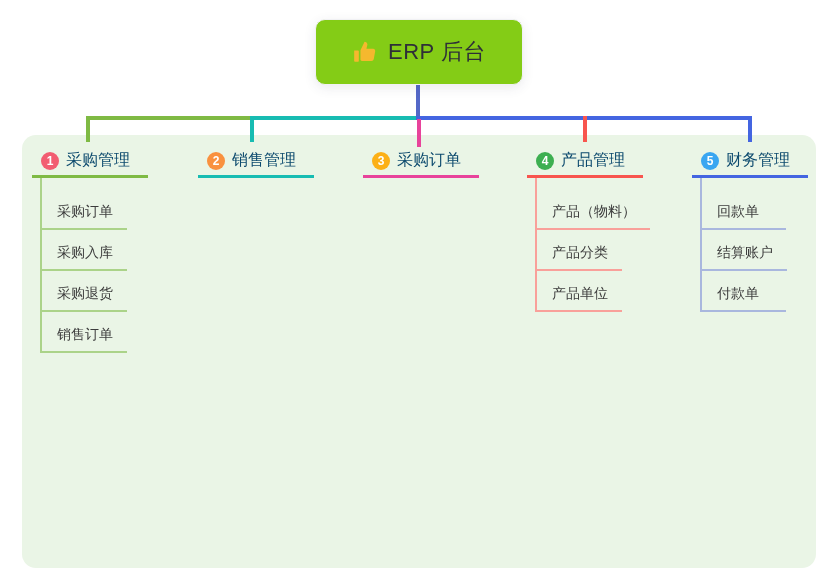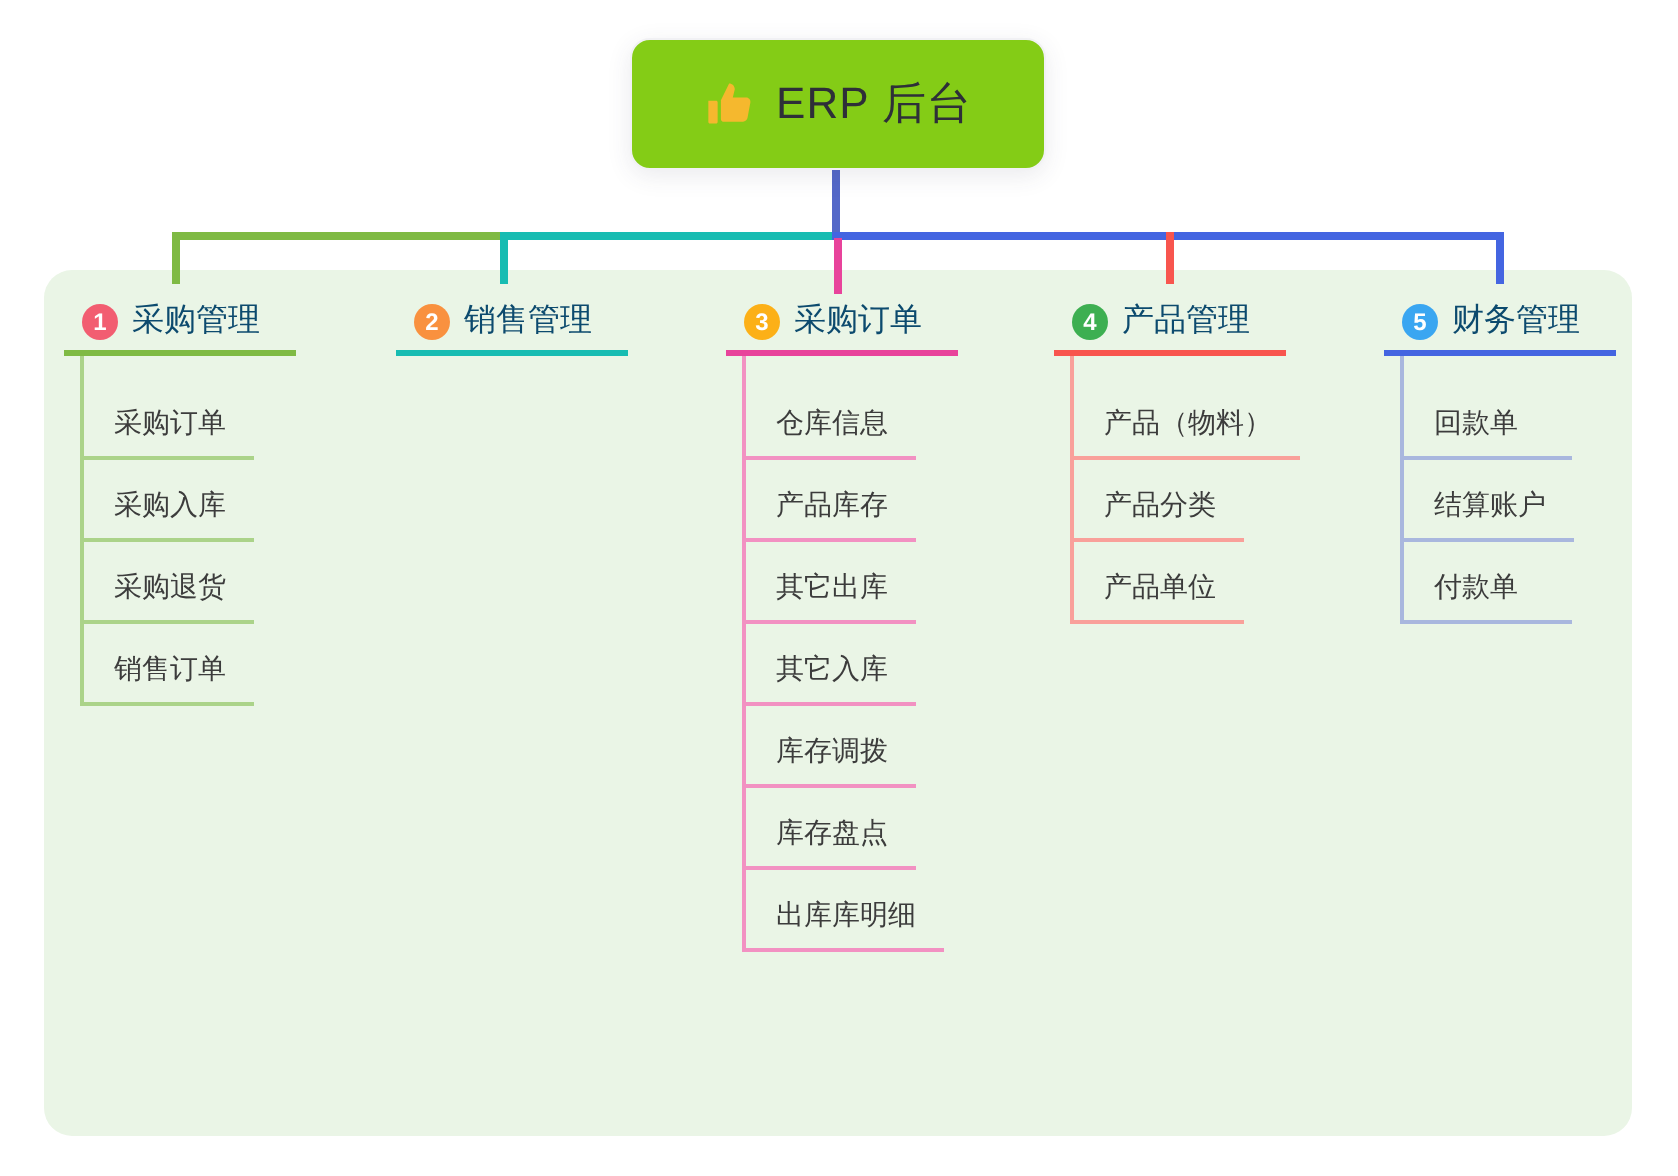--- a/index.html
+++ b/index.html
@@ -100,29 +100,20 @@
     <span class="badge">2</span>
     <span class="t-label">销售管理</span>
   </div>
 </div>
 
 <div class="branch b3" style="--c: #e8439b; --lc: #f291c2; --bc: #fcb017;">
   <div class="branch-title">
     <span class="badge">3</span>
     <span class="t-label">采购订单</span>
   </div>
-  <div class="children">
-    <div class="child">仓库信息</div>
-    <div class="child">产品库存</div>
-    <div class="child">其它出库</div>
-    <div class="child">其它入库</div>
-    <div class="child">库存调拨</div>
-    <div class="child">库存盘点</div>
-    <div class="child">出库库明细</div>
-  </div>
 </div>
 
 <div class="branch b4" style="--c: #f8554e; --lc: #f9a09a; --bc: #3daf51;">
   <div class="branch-title">
     <span class="badge">4</span>
     <span class="t-label">产品管理</span>
   </div>
   <div class="children">
     <div class="child">产品（物料）</div>
     <div class="child">产品分类</div>

